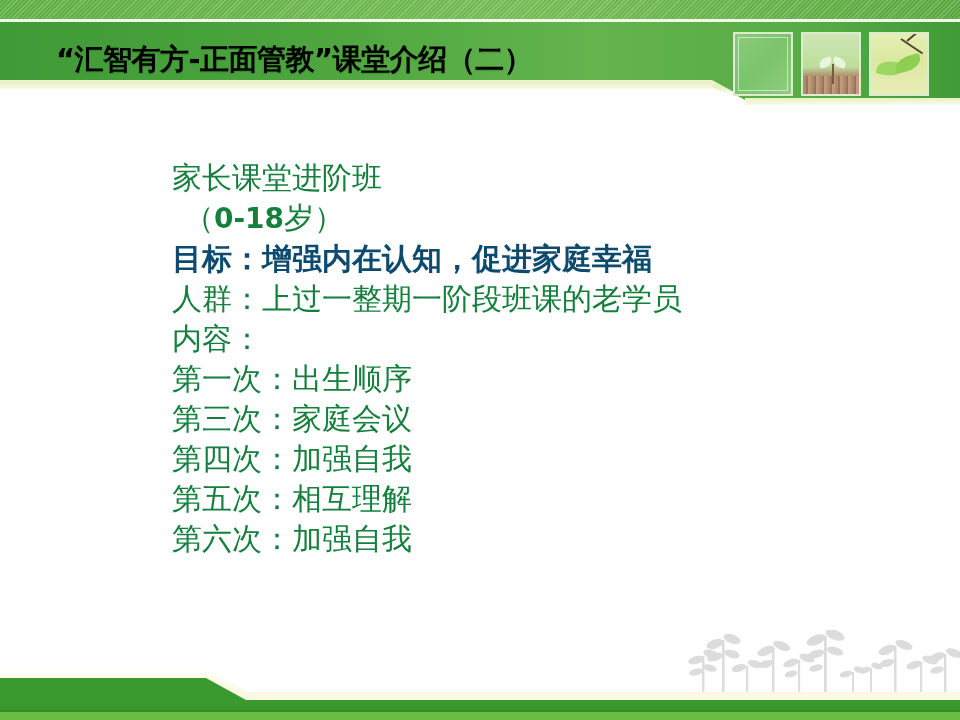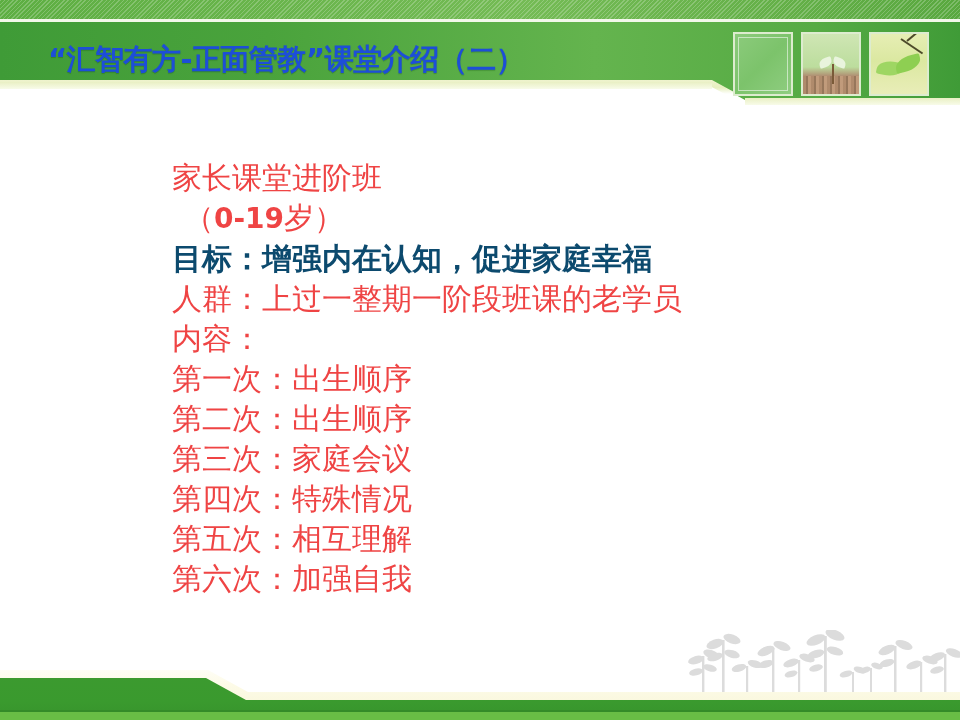--- a/index.html
+++ b/index.html
@@ -81,26 +81,26 @@
   .header-ribbon3 {
     position: absolute;
     left: 745px; top: 98px;
     width: 215px;
     height: 7px;
     background: linear-gradient(to bottom, #e9f0c4, #f8fbe9);
   }
 
   .header-title {
     position: absolute;
-    left: 48px;
+    left: 56px;
     top: 40px;
     font-family: "DejaVu Sans", "Liberation Sans", sans-serif;
     font-size: 29px;
     font-weight: bold;
-    color: #1d4ed8;
+    color: #000000;
     letter-spacing: -0.5px;
     white-space: nowrap;
     text-shadow: 0 1px 1px rgba(0,60,0,0.25);
   }
 
   
   .thumbs {
     position: absolute;
     left: 733px;
     top: 32px;
@@ -181,21 +181,21 @@
   
   .content {
     position: absolute;
     left: 172px;
     top: 158px;
     width: 700px;
   }
   .line {
     font-size: 30px;
     line-height: 40px;
-    color: #ef4444;
+    color: #15803d;
     white-space: nowrap;
     font-family: "Liberation Serif", "DejaVu Serif", serif;
   }
   .line.indent { padding-left: 12px; }
   .line.goal { color: #0c4a6e; font-weight: bold; }
   .bold-num { font-family: "DejaVu Sans", "Liberation Sans", sans-serif; font-weight: bold; font-size: 28px; }
 
   
   .sprout-field {
     position: absolute;
@@ -274,29 +274,28 @@
         <div class="branch2"></div>
         <div class="leaf-a"></div>
         <div class="leaf-b"></div>
       </div>
     </div>
   </div>
 
   <div class="content">
     <div class="line">家长课堂进阶班</div>
     <div class="line indent">
-      <span><span>（</span><span class="bold-num">0-19</span><span>岁）</span></span>
+      <span><span>（</span><span class="bold-num">0-18</span><span>岁）</span></span>
     </div>
     <div class="line goal">目标：增强内在认知，促进家庭幸福</div>
     <div class="line">人群：上过一整期一阶段班课的老学员</div>
     <div class="line">内容：</div>
     <div class="line">第一次：出生顺序</div>
-    <div class="line">第二次：出生顺序</div>
     <div class="line">第三次：家庭会议</div>
-    <div class="line">第四次：特殊情况</div>
+    <div class="line">第四次：加强自我</div>
     <div class="line">第五次：相互理解</div>
     <div class="line">第六次：加强自我</div>
   </div>
 
   <div class="sprout-field">
     <svg width="272" height="62" viewBox="0 0 272 62" xmlns="http://www.w3.org/2000/svg" aria-hidden="true">
       <g fill="#dcdcdc">
 
         <rect x="14" y="26" width="2.4" height="36"></rect>
         <ellipse cx="8" cy="30" rx="8" ry="4" transform="rotate(-16 8 30)"></ellipse>

